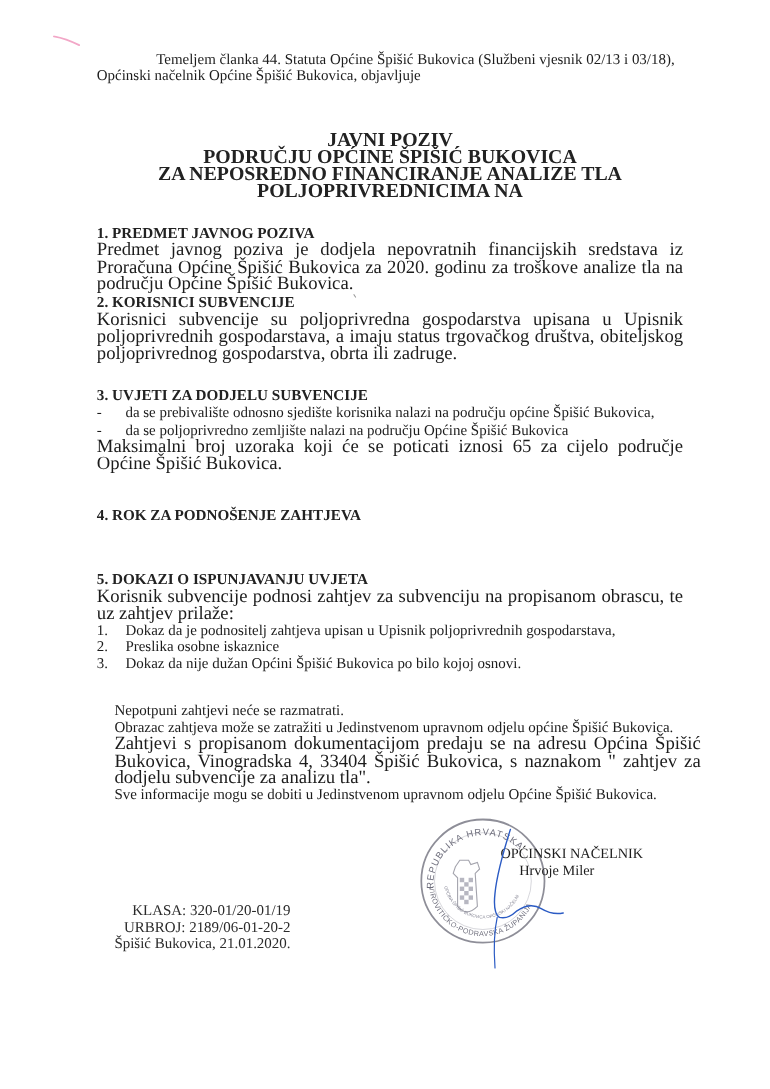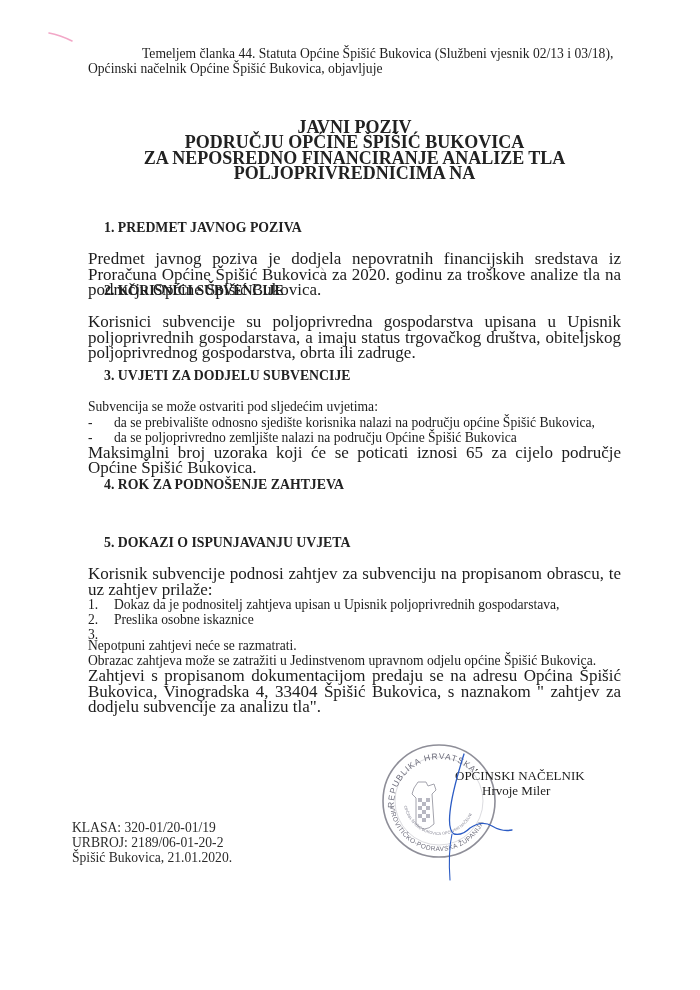--- a/index.html
+++ b/index.html
@@ -7,29 +7,29 @@
     width: 700px; height: 990px; background: #ffffff; position: relative; overflow: hidden;
     font-family: "Liberation Serif", "DejaVu Serif", serif; color: #1c1c1c;
   }
   .page { position: absolute; left: 88px; top: 0; width: 533px; }
   .line { font-size: 13.6px; line-height: 15.2px; white-space: nowrap; }
   .just { text-align: justify; text-align-last: left; white-space: normal; font-size: 17px; line-height: 15.2px; }
   .intro { position: absolute; top: 46px; left: 0; width: 533px; }
   .intro .i1 { padding-left: 54px; font-size: 13.6px; line-height: 15.4px; white-space: nowrap; }
   .title { position: absolute; top: 120px; left: 0; width: 533px; text-align: center; font-weight: bold; font-size: 18px; line-height: 15.4px; color: #222; }
   .sec { position: absolute; left: 0; width: 533px; }
-  .sec h2 { margin: 16px; font-size: 13.8px; line-height: 15.4px; font-weight: bold; color: #222; }
+  .sec h2 { margin: 0; font-size: 13.8px; line-height: 15.4px; font-weight: bold; color: #222; }
   .dash { display: flex; font-size: 13.6px; line-height: 15.2px; white-space: nowrap; }
   .dash .m { width: 26px; flex: none; }
   .num { display: flex; font-size: 13.6px; line-height: 15.2px; white-space: nowrap; }
   .num .m { width: 26px; flex: none; }
-  .closing { position: absolute; left: 0; top: 638px; width: 533px; }
+  .closing { position: absolute; left: 16px; top: 638px; width: 533px; }
   .sig { position: absolute; left: 455px; top: 768px; font-size: 13px; line-height: 15.4px; white-space: nowrap; }
-  .sig .n2 { padding-left: 27px; }
-  .meta { position: absolute; left: 72px; top: 820px; font-size: 13.6px; line-height: 15.2px; white-space: nowrap; color: #2a2a2a; }
+  .sig .n2 { padding-left: 17px; }
+  .meta { position: absolute; left: 104px; top: 820px; font-size: 13.6px; line-height: 15.2px; white-space: nowrap; color: #2a2a2a; text-align: right; }
   .seal { position: absolute; left: 380px; top: 742px; width: 118px; height: 118px; }
   .mark { position: absolute; left: 48px; top: 32px; width: 28px; height: 10px; }
   .tick { position: absolute; left: 321px; top: 267px; width: 3px; height: 4px; }
 </style>
 </head>
 <body>
 
 <svg class="mark" viewBox="0 0 28 10">
   <path d="M1 1 Q12 3 24 9" stroke="#f2a7c7" stroke-width="1.6" fill="none" stroke-linecap="round"></path>
 </svg>
@@ -55,21 +55,20 @@
     <div class="just">Predmet javnog poziva je dodjela nepovratnih financijskih sredstava iz Proračuna Općine Špišić Bukovica za 2020. godinu za troškove analize tla na području Općine Špišić Bukovica.</div>
   </div>
 
   <div class="sec" style="top:267px">
     <h2>2. KORISNICI SUBVENCIJE</h2>
     <div class="just">Korisnici subvencije su poljoprivredna gospodarstva upisana u Upisnik poljoprivrednih gospodarstava, a imaju status trgovačkog društva, obiteljskog poljoprivrednog gospodarstva, obrta ili zadruge.</div>
   </div>
 
   <div class="sec" style="top:352px">
     <h2>3. UVJETI ZA DODJELU SUBVENCIJE</h2>
-    <div class="line">Subvencija se može ostvariti pod sljedećim uvjetima:</div>
     <div class="dash">
       <span class="m">-</span>
       <span>da se prebivalište odnosno sjedište korisnika nalazi na području općine Špišić Bukovica,</span>
     </div>
     <div class="dash">
       <span class="m">-</span>
       <span>da se poljoprivredno zemljište nalazi na području Općine Špišić Bukovica</span>
     </div>
     <div class="just">Maksimalni broj uzoraka koji će se poticati iznosi 65 za cijelo područje Općine Špišić Bukovica.</div>
   </div>
@@ -84,27 +83,29 @@
     <div class="num">
       <span class="m">1.</span>
       <span>Dokaz da je podnositelj zahtjeva upisan u Upisnik poljoprivrednih gospodarstava,</span>
     </div>
     <div class="num">
       <span class="m">2.</span>
       <span>Preslika osobne iskaznice</span>
     </div>
     <div class="num">
       <span class="m">3.</span>
+      <span>Dokaz da nije dužan Općini Špišić Bukovica po bilo kojoj osnovi.</span>
     </div>
   </div>
 
   <div class="closing">
     <div class="line">Nepotpuni zahtjevi neće se razmatrati.</div>
     <div class="line">Obrazac zahtjeva može se zatražiti u Jedinstvenom upravnom odjelu općine Špišić Bukovica.</div>
     <div class="just">Zahtjevi s propisanom dokumentacijom predaju se na adresu Općina Špišić Bukovica, Vinogradska 4, 33404 Špišić Bukovica, s naznakom " zahtjev za dodjelu subvencije za analizu tla".</div>
+    <div class="line">Sve informacije mogu se dobiti u Jedinstvenom upravnom odjelu Općine Špišić Bukovica.</div>
   </div>
 </div>
 
 <svg class="seal" viewBox="0 0 118 118">
   <defs>
     <path id="arcTop" d="M14 66 A46 46 0 0 1 104 50"></path>
     <path id="arcBot" d="M10 58 A49 49 0 0 0 108 62"></path>
     <path id="arcIn" d="M24 64 A36 36 0 0 0 92 72"></path>
   </defs>
   <circle cx="59" cy="59" r="56" fill="none" stroke="#7a7a86" stroke-width="1.6" opacity="0.85"></circle>

